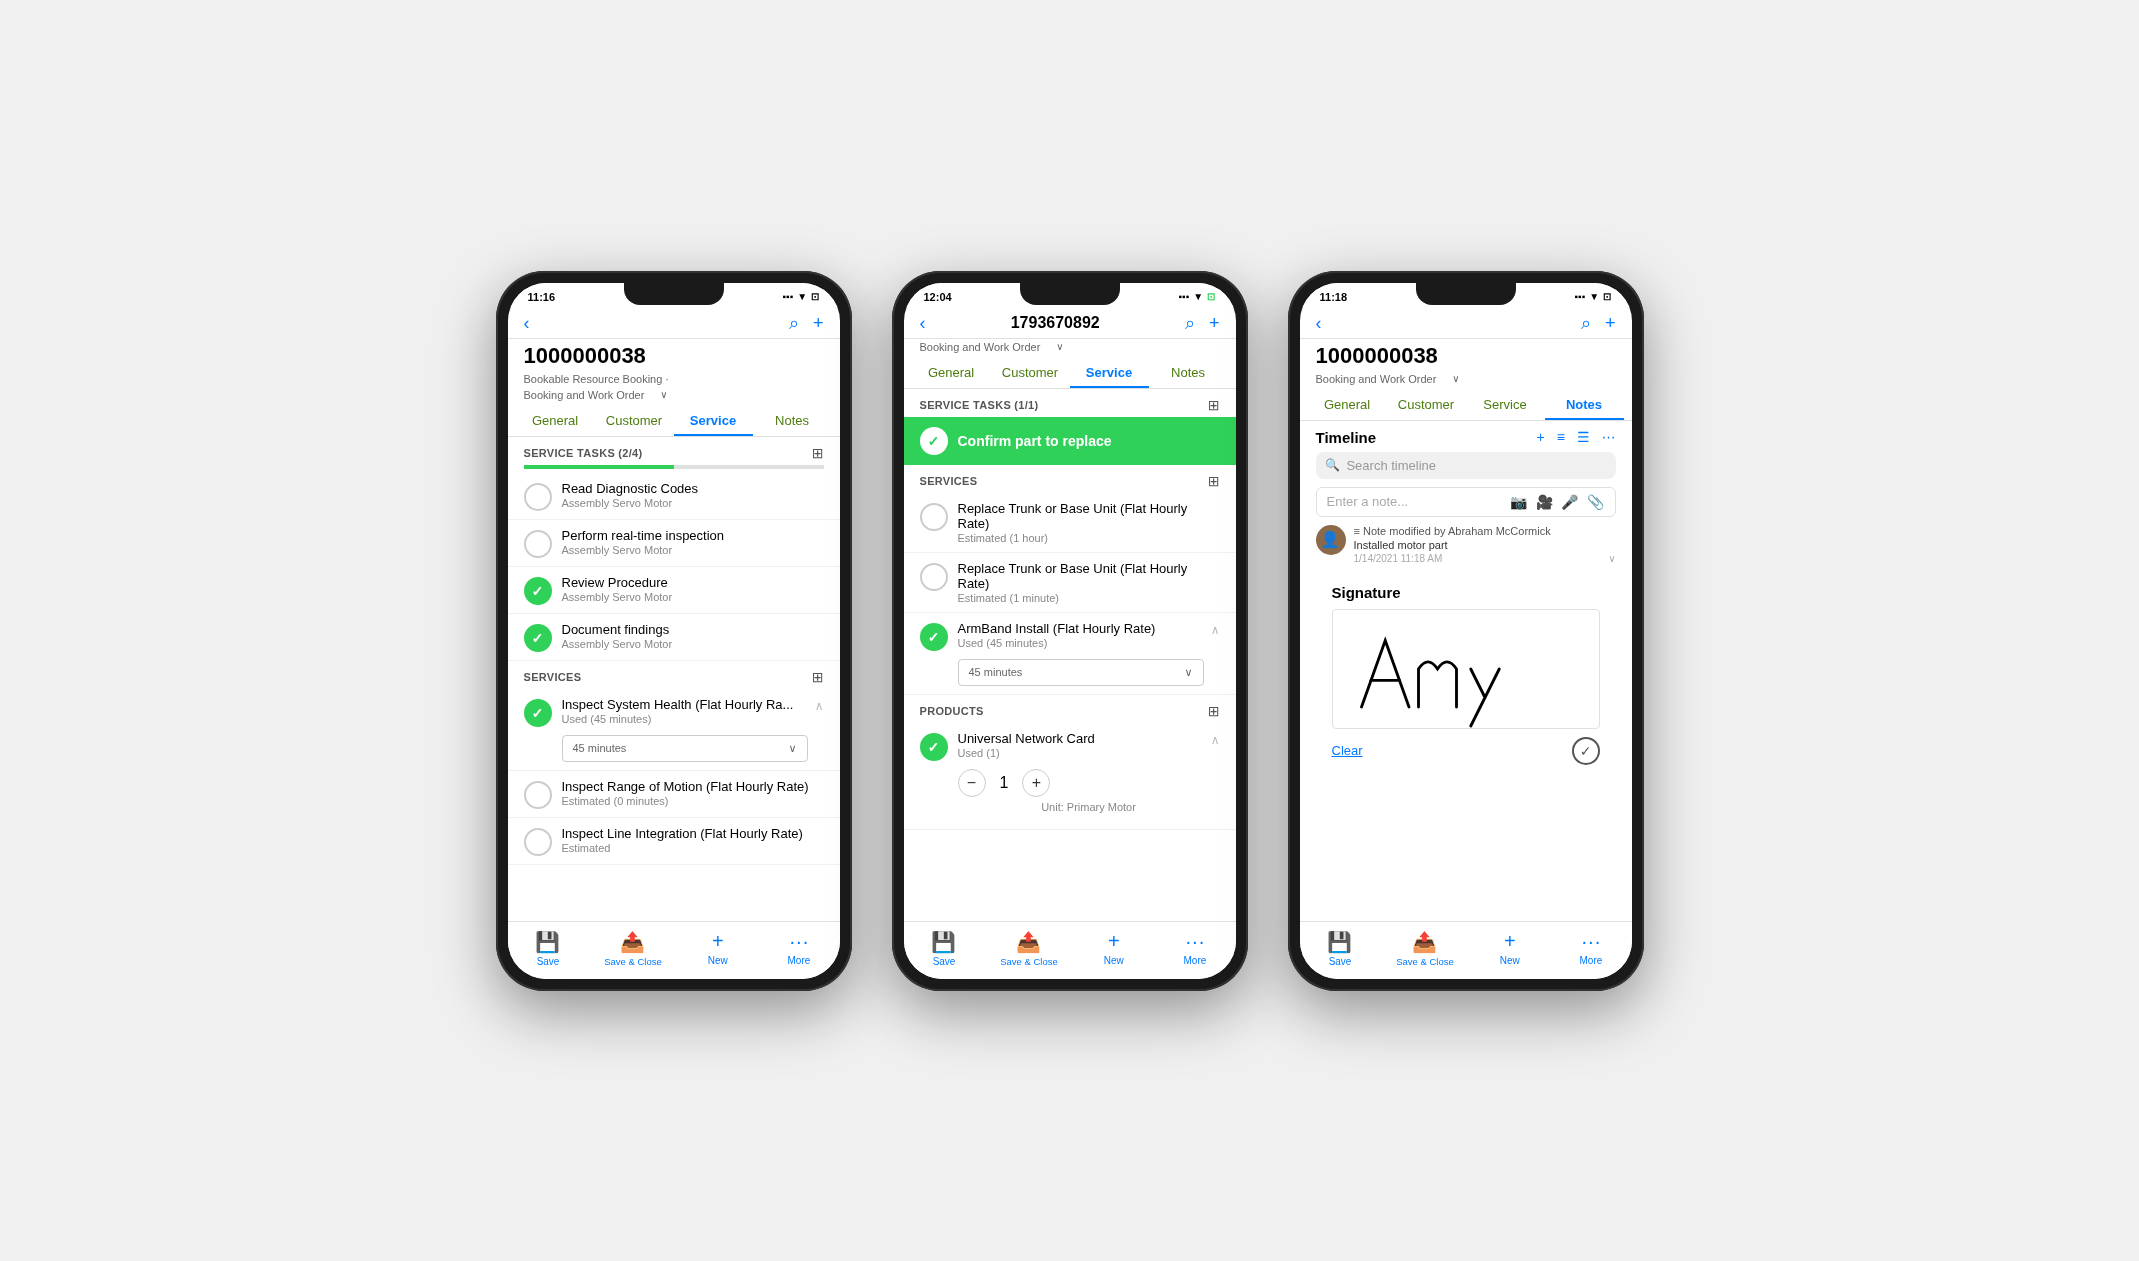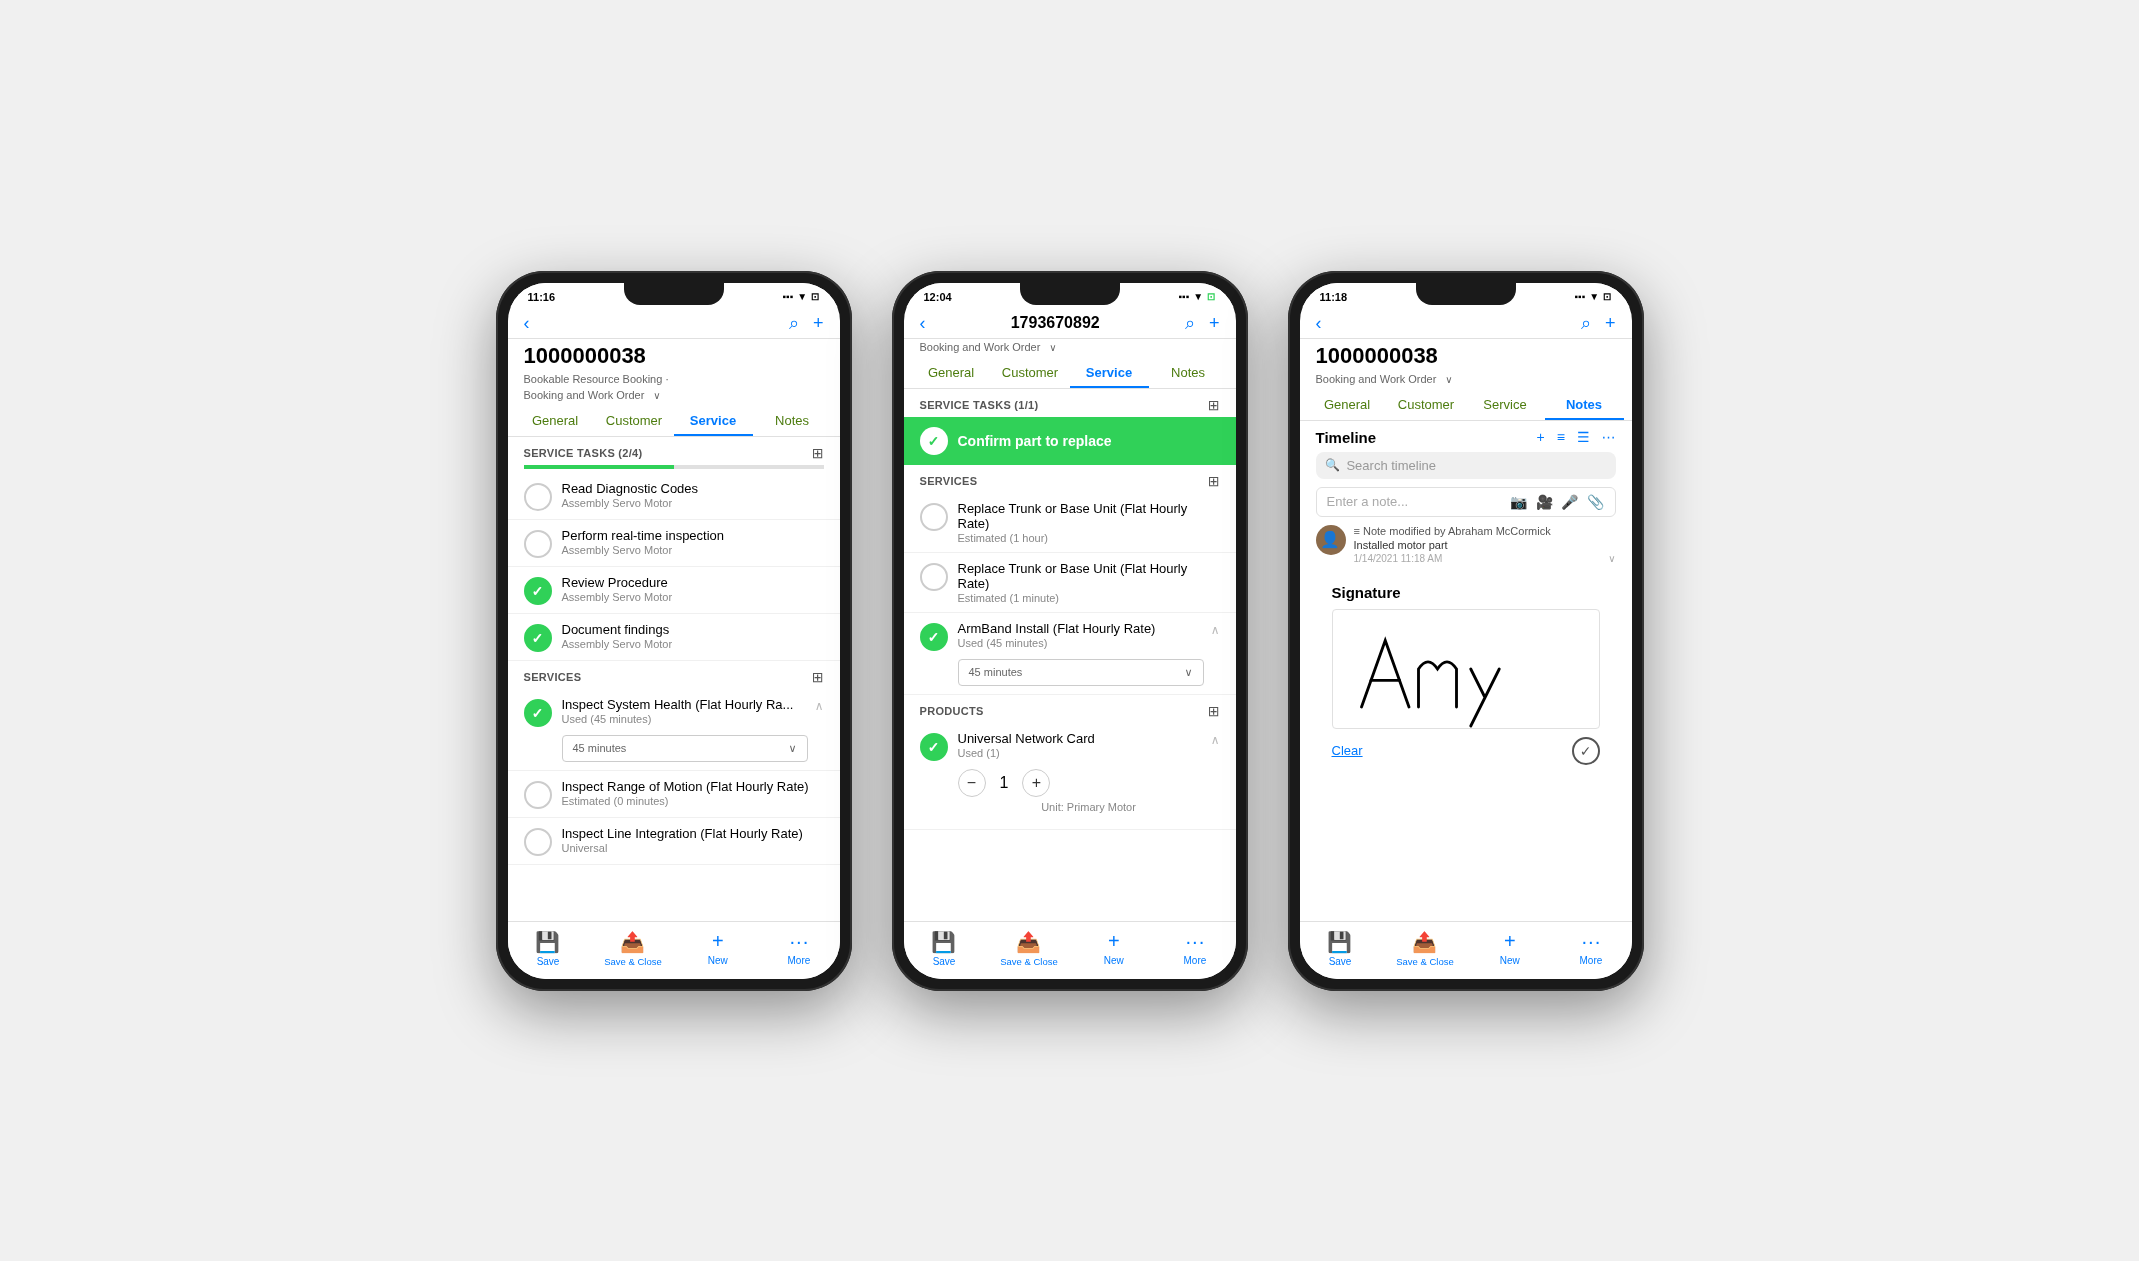--- a/index.html
+++ b/index.html
@@ -68,22 +68,22 @@
       border-bottom: 1px solid #e0e0e0;
     }
     .back-btn { font-size: 18px; color: #007aff; cursor: pointer; }
     .header-actions { display: flex; gap: 14px; }
     .header-action-btn { font-size: 18px; color: #007aff; cursor: pointer; }
     .subtitle-row {
       padding: 2px 16px 4px;
       font-size: 11px;
       color: #666;
       display: flex;
-      align-items: flex-end;
-      gap: 9px;
+      align-items: center;
+      gap: 16px;
     }
     .subtitle-row .dropdown-arrow { font-size: 10px; }
     .tabs {
       display: flex;
       border-bottom: 1px solid #e0e0e0;
       padding: 0 8px;
     }
     .tab {
       flex: 1;
       text-align: center;
@@ -458,21 +458,21 @@
               <div class="service-name">Inspect Range of Motion (Flat Hourly Rate)</div>
               <div class="service-sub">Estimated (0 minutes)</div>
             </div>
           </div>
         </div>
         <div class="service-item">
           <div class="service-item-row">
             <div class="check-circle"></div>
             <div class="service-item-info">
               <div class="service-name">Inspect Line Integration (Flat Hourly Rate)</div>
-              <div class="service-sub">Universal</div>
+              <div class="service-sub">Estimated</div>
             </div>
           </div>
         </div>
       </div>
 
       <div class="bottom-bar">
         <div class="bottom-btn">
           <span class="bottom-btn-icon">💾</span>
           <span class="bottom-btn-label">Save</span>
         </div>

